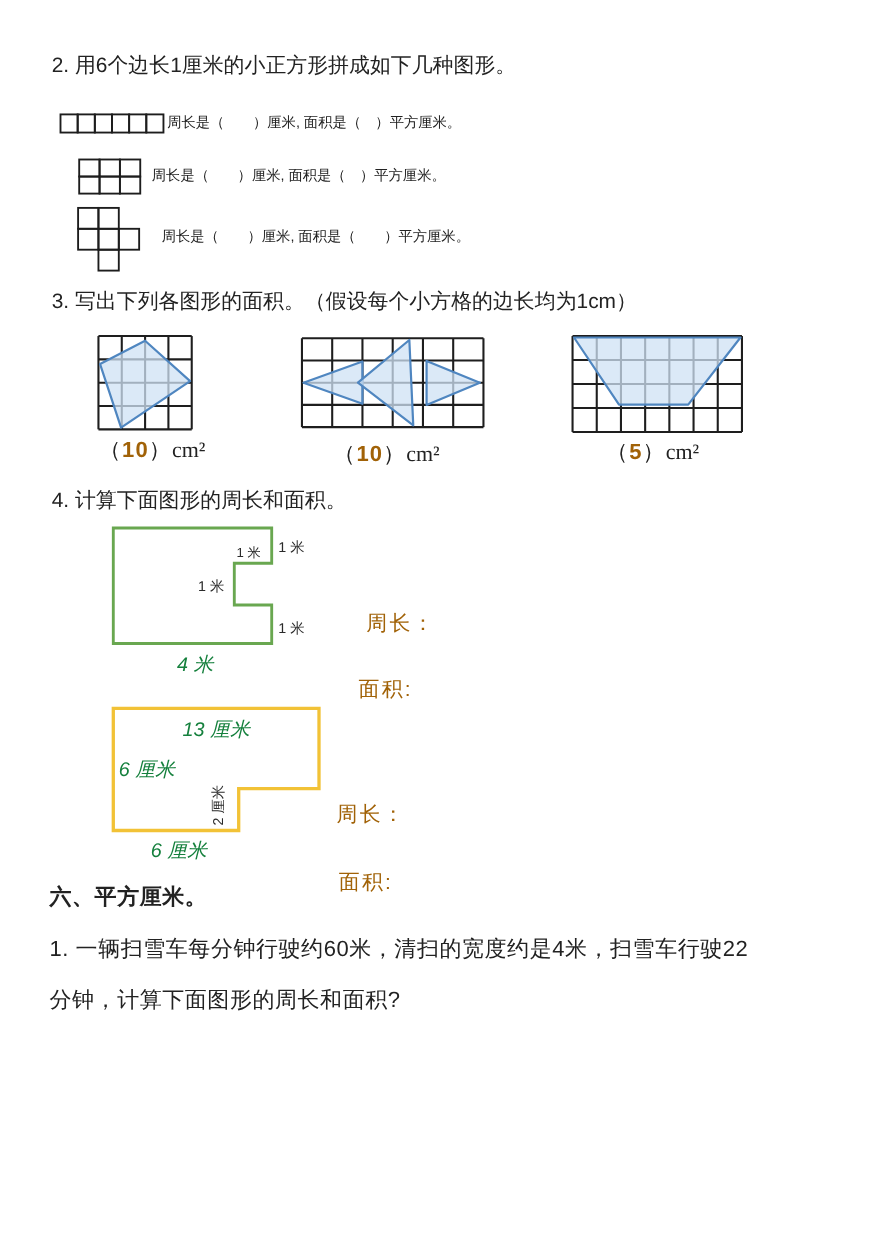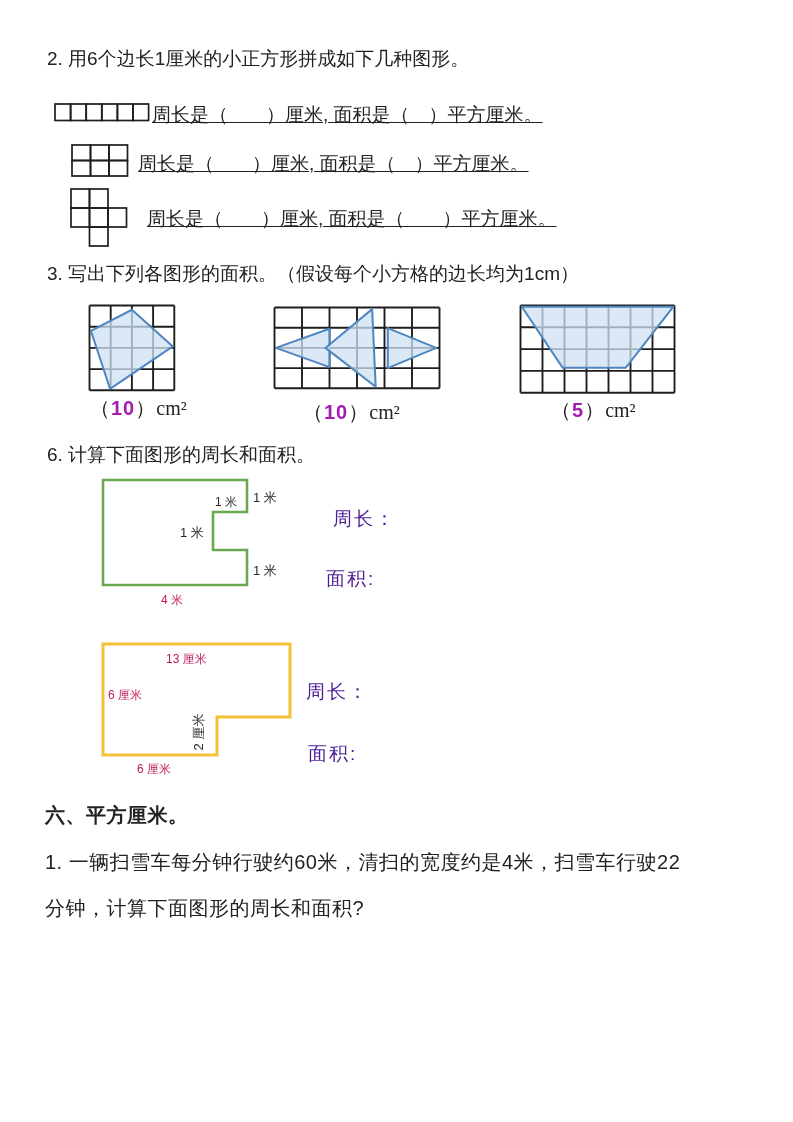--- a/index.html
+++ b/index.html
@@ -4,28 +4,28 @@
 <style>
   html,body{margin:0;padding:0;background:#888;}
   #page{
     position:relative;width:793px;height:1122px;background:#ffffff;
     margin:0 auto;overflow:hidden;
     font-family:"Liberation Sans","DejaVu Sans",sans-serif;
     color:#222222;
   }
   .abs{position:absolute;white-space:nowrap;}
   .qtitle{font-size:19px;}
-  .qline{font-size:19px;text-decoration:underline;}
+  .qline{font-size:13px;}
   .ans{font-size:20px;letter-spacing:1px;}
-  .ans .num{color:#a21caf;font-weight:bold;}
+  .ans .num{color:#a16207;font-weight:bold;}
   .ans .unit{font-family:"Liberation Serif","DejaVu Serif",serif;letter-spacing:0;}
   .dim{font-size:13px;color:#2a2a2a;}
   .dim-sm{font-size:12px;color:#2a2a2a;}
-  .dim-md{font-size:12px;color:#be185d;}
-  .answord{font-size:19px;color:#4c1d95;letter-spacing:2px;}
+  .dim-md{font-size:18px;color:#15803d;font-style:italic;}
+  .answord{font-size:19px;color:#a16207;letter-spacing:2px;margin-top:48px;}
   .rot{transform:rotate(-90deg);transform-origin:center center;}
   .bold{font-weight:bold;}
   .q6line{font-size:20px;letter-spacing:0.5px;}
   svg{display:block;overflow:visible;}
 </style>
 </head>
 <body>
 
 <div id="page">
 
@@ -113,21 +113,21 @@
   <div class="abs ans" style="left:90px;top:395px">
     <span>（</span><span class="num">10</span><span>）</span><span class="unit">cm²</span>
   </div>
   <div class="abs ans" style="left:303px;top:399px">
     <span>（</span><span class="num">10</span><span>）</span><span class="unit">cm²</span>
   </div>
   <div class="abs ans" style="left:551px;top:397px">
     <span>（</span><span class="num">5</span><span>）</span><span class="unit">cm²</span>
   </div>
 
-  <div class="abs qtitle" style="left:47px;top:442px">6. 计算下面图形的周长和面积。</div>
+  <div class="abs qtitle" style="left:47px;top:442px">4. 计算下面图形的周长和面积。</div>
 
   <svg class="abs" style="left:99px;top:476px" width="156" height="116">
     <polygon fill="none" stroke-width="2.6" stroke-linejoin="miter" points="4,4 148,4 148,36 114,36 114,74 148,74 148,109 4,109" stroke="#69a750"></polygon>
   </svg>
   <div class="abs dim-sm" style="left:215px;top:494px">1 米</div>
   <div class="abs dim" style="left:253px;top:489px">1 米</div>
   <div class="abs dim" style="left:180px;top:524px">1 米</div>
   <div class="abs dim" style="left:253px;top:562px">1 米</div>
   <div class="abs dim-md" style="left:161px;top:592px">4 米</div>
   <div class="abs answord" style="left:333px;top:506px">周长：</div>

